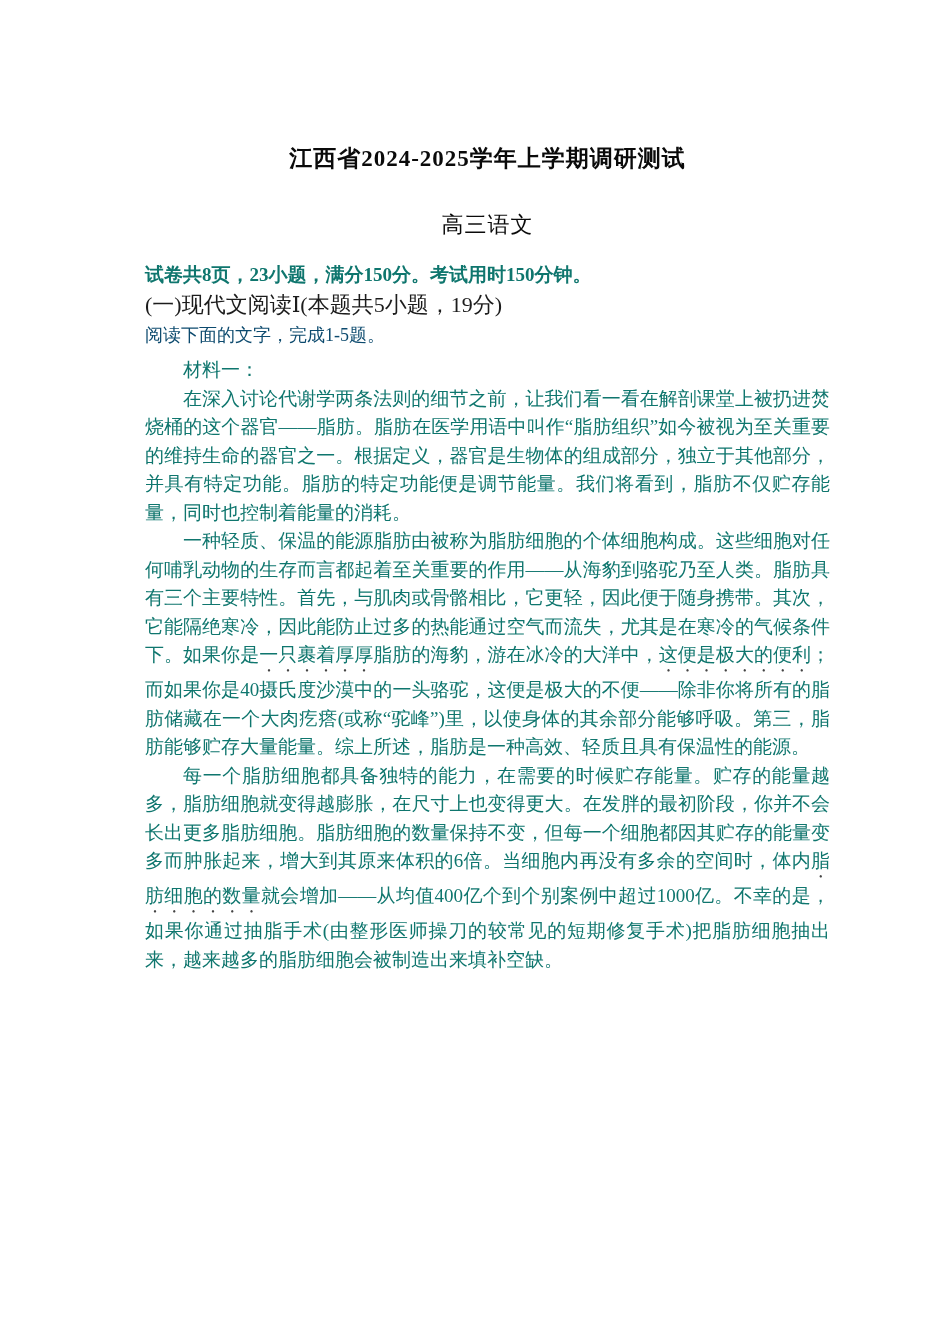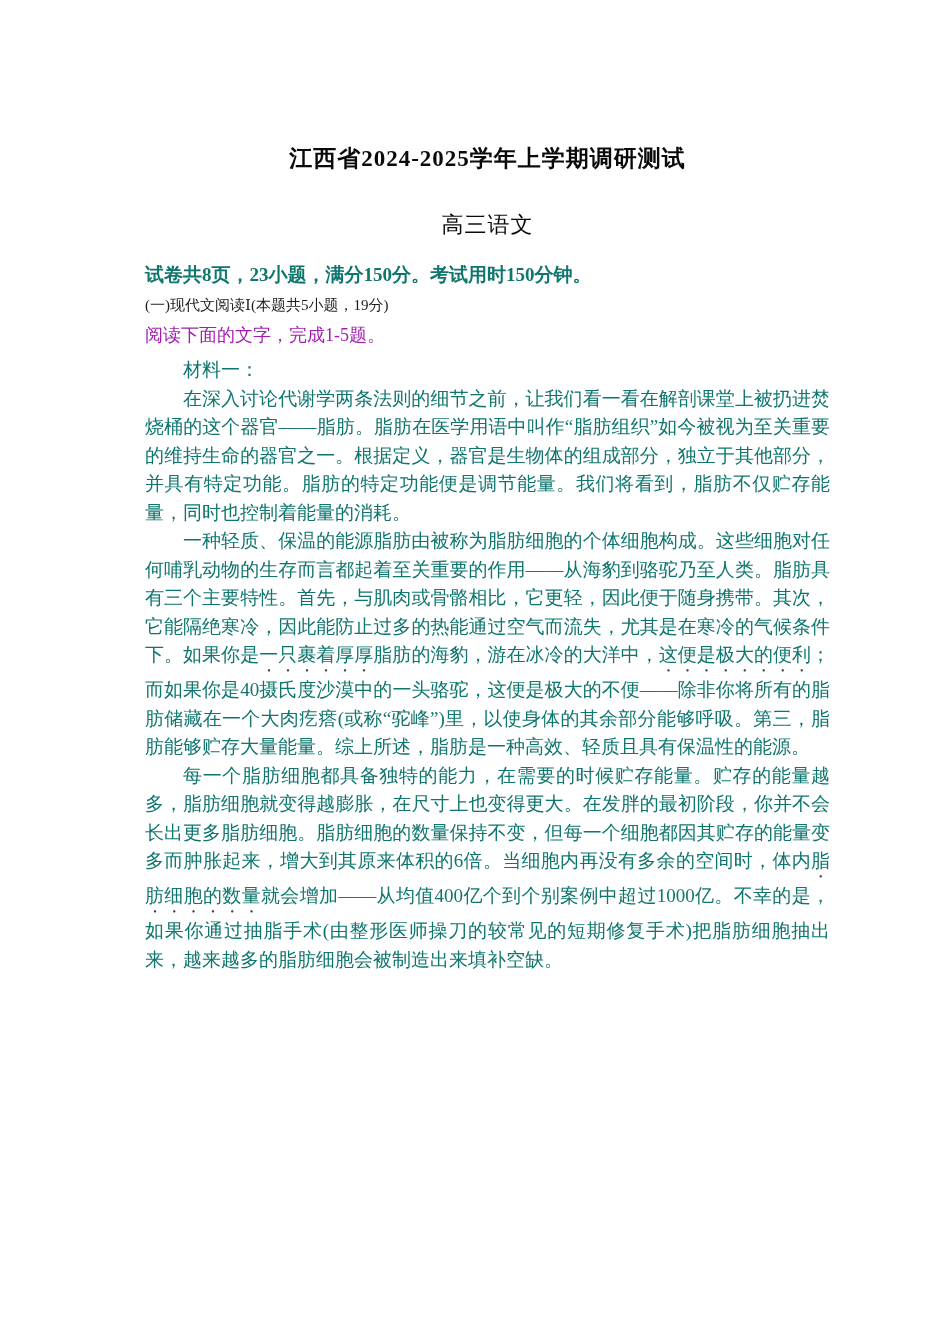--- a/index.html
+++ b/index.html
@@ -37,32 +37,32 @@
   }
   .hd {
     font-size: 19px;
     font-weight: 700;
     line-height: 30px;
     margin: 0;
     text-align: justify;
     color: #0f766e;
   }
   .section-sub {
-    font-size: 15px;
+    font-size: 22px;
     font-weight: 500;
     line-height: 30px;
     margin: 0;
     color: #1c1c1c;
   }
   .instruction {
     font-size: 18px;
     font-weight: 400;
     line-height: 30px;
     margin: 0;
-    color: #a21caf;
+    color: #0c4a6e;
   }
   .mat {
     font-size: 19px;
     line-height: 28.5px;
     margin: 0;
     text-align: justify;
     text-indent: 2em;
     color: #0f766e;
   }
   .mat-label {

